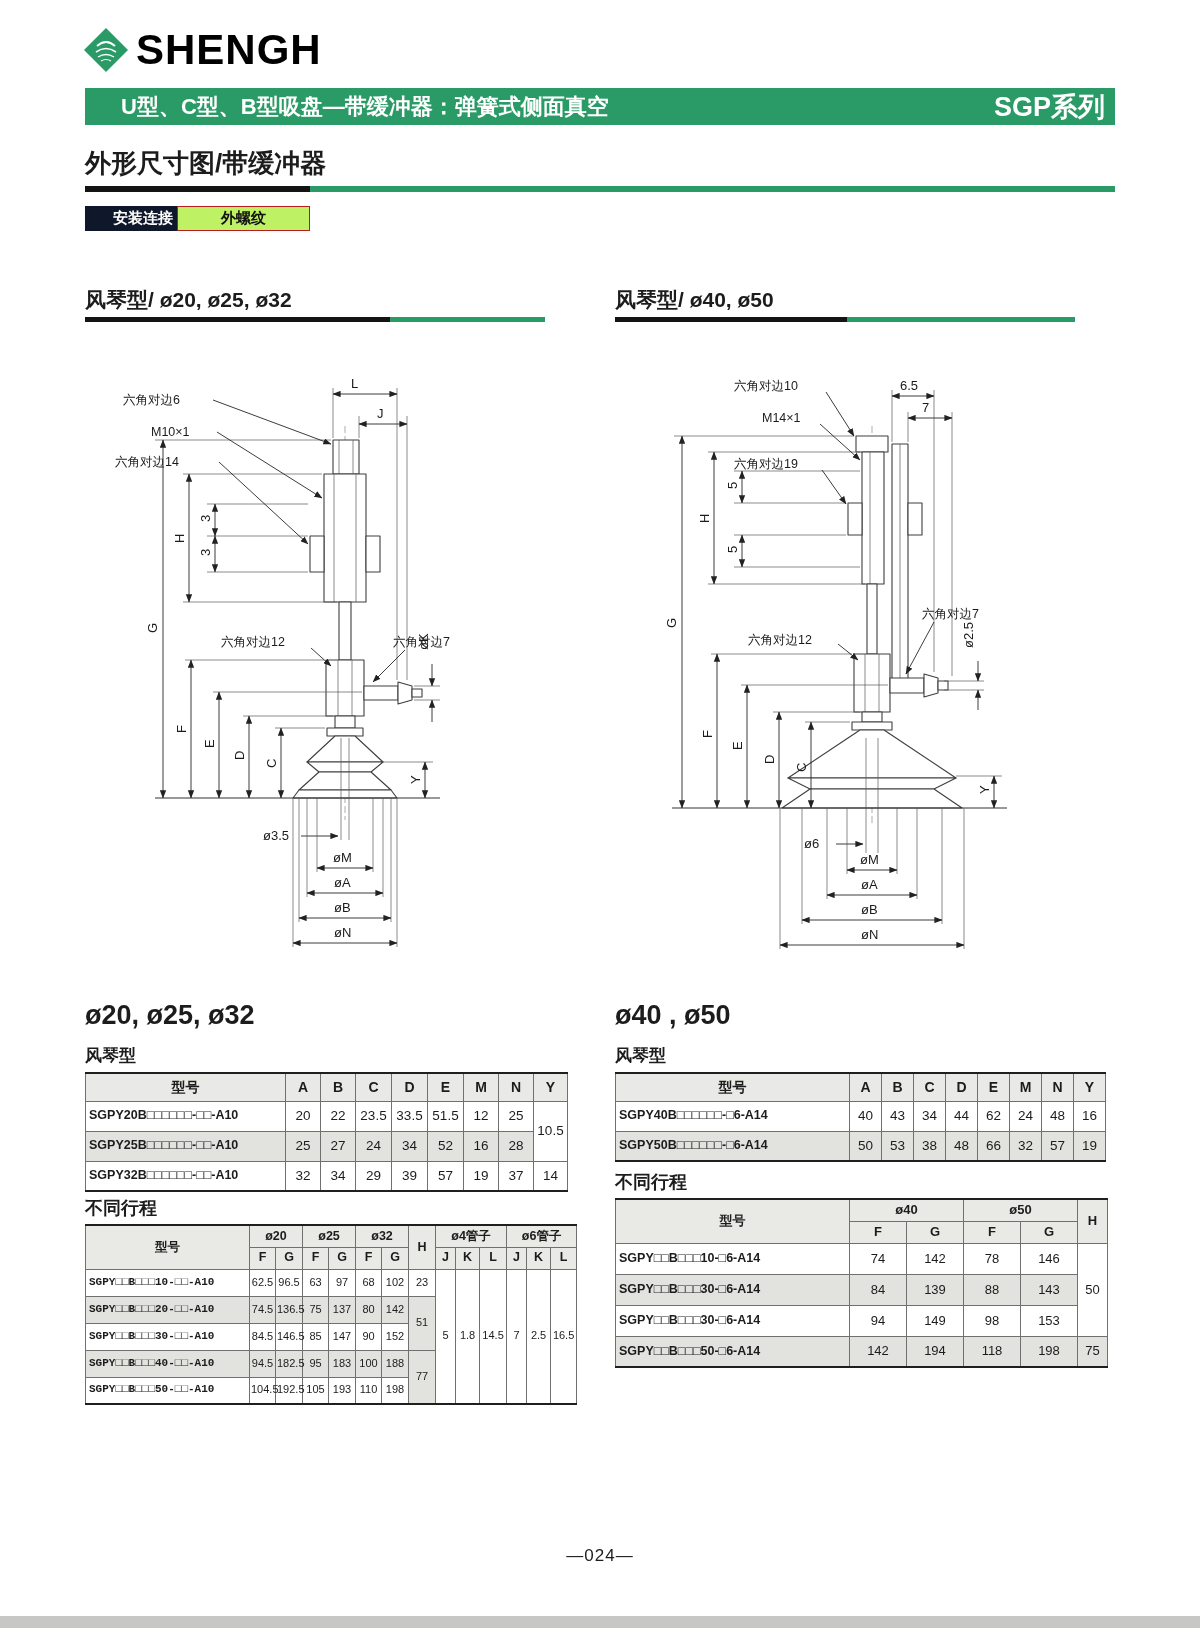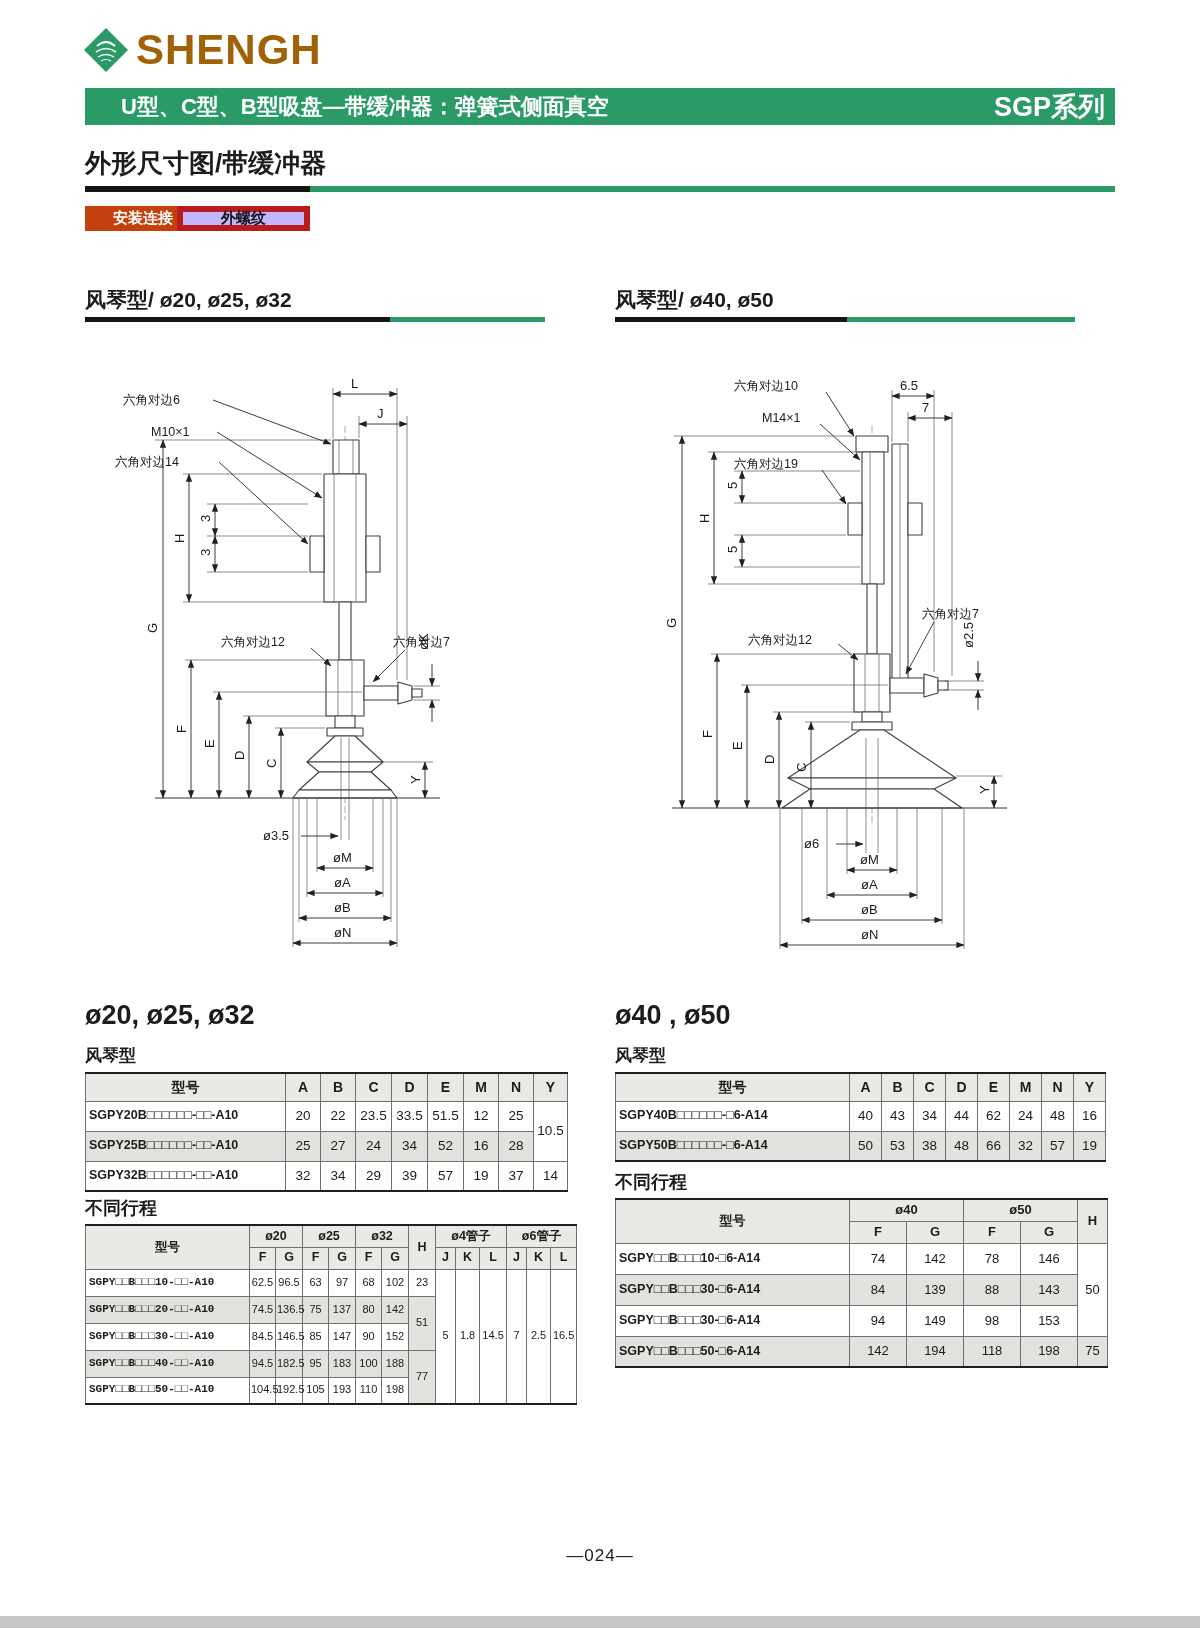--- a/index.html
+++ b/index.html
@@ -11,21 +11,21 @@
   
   .brand-row{left:82px;top:26px;display:flex;align-items:center;gap:6px;}
   .brand-text{font-size:42px;font-weight:800;letter-spacing:1px;line-height:1;}
   .gbar{left:85px;top:88px;width:1030px;height:37px;display:flex;align-items:center;justify-content:space-between;}
   .gbar .ttl{font-size:22px;font-weight:bold;color:#fff;padding-left:36px;}
   .gbar .ser{font-size:27px;font-weight:bold;color:#fff;margin-left:auto;padding-right:10px;}
   .sec-title{left:85px;top:146px;font-size:26px;font-weight:bold;}
   .rule{height:6px;}
   .tab{height:25px;display:flex;align-items:center;justify-content:center;
        font-size:15px;font-weight:bold;}
-  .tab2{background:#c4b5fd;border:6px solid #b91c1c;color:#111;}
+  .tab2{background:#bef264;border:1px solid #b91c1c;color:#111;}
 
   .subhead{font-size:21px;font-weight:bold;}
   .subrule{height:5px;}
 
   .h2{font-size:27px;font-weight:bold;}
   .h3{font-size:17px;font-weight:bold;}
   .h3b{font-size:18px;font-weight:bold;}
 
   
   table{border-collapse:collapse;table-layout:fixed;}
@@ -60,32 +60,32 @@
 <div class="page">
 
   <div class="abs brand-row">
     <svg width="48" height="48" viewBox="0 0 48 48">
       <path d="M24 2 L46 24 L24 46 L2 24 Z" fill="#2a9a66"></path>
       <path d="M15 20 q9 -8 18 0" stroke="#fff" stroke-width="2" fill="none"></path>
       <path d="M14 26 q10 -7 20 0" stroke="#fff" stroke-width="1.6" fill="none"></path>
       <path d="M16 31 q8 -5 16 0" stroke="#fff" stroke-width="1.4" fill="none"></path>
       <path d="M19 35 q5 -3 10 0" stroke="#fff" stroke-width="1.2" fill="none"></path>
     </svg>
-    <div class="brand-text" style="color:#a16207">SHENGH</div>
+    <div class="brand-text" style="color:#000000">SHENGH</div>
   </div>
 
   <div class="abs gbar" style="background:#2a9a66">
     <div class="ttl">U型、C型、B型吸盘—带缓冲器：弹簧式侧面真空</div>
     <div class="ser">SGP系列</div>
   </div>
 
   <div class="abs sec-title">外形尺寸图/带缓冲器</div>
   <div class="abs rule" style="left:85px;top:186px;width:1030px;background:linear-gradient(to right,#141414 0 225px,#2a9a66 225px)"></div>
 
-  <div class="abs tab" style="left:85px;top:206px;width:116px;background:#c2410c;color:#fff">安装连接</div>
+  <div class="abs tab" style="left:85px;top:206px;width:116px;background:#0f172a;color:#fff">安装连接</div>
   <div class="abs tab tab2" style="left:177px;top:206px;width:133px">外螺纹</div>
 
   <div class="abs subhead" style="left:85px;top:286px">风琴型/ ø20, ø25, ø32</div>
   <div class="abs subrule" style="left:85px;top:317px;width:460px;background:linear-gradient(to right,#141414 0 305px,#2a9a66 305px)"></div>
   <div class="abs subhead" style="left:615px;top:286px">风琴型/ ø40, ø50</div>
   <div class="abs subrule" style="left:615px;top:317px;width:460px;background:linear-gradient(to right,#141414 0 232px,#2a9a66 232px)"></div>
 
   <svg class="abs" style="left:95px;top:348px" width="495" height="612" viewBox="0 0 495 612">
     <defs>
       <marker id="a1" markerWidth="9" markerHeight="7" refX="8.5" refY="3.5" orient="auto-start-reverse">

